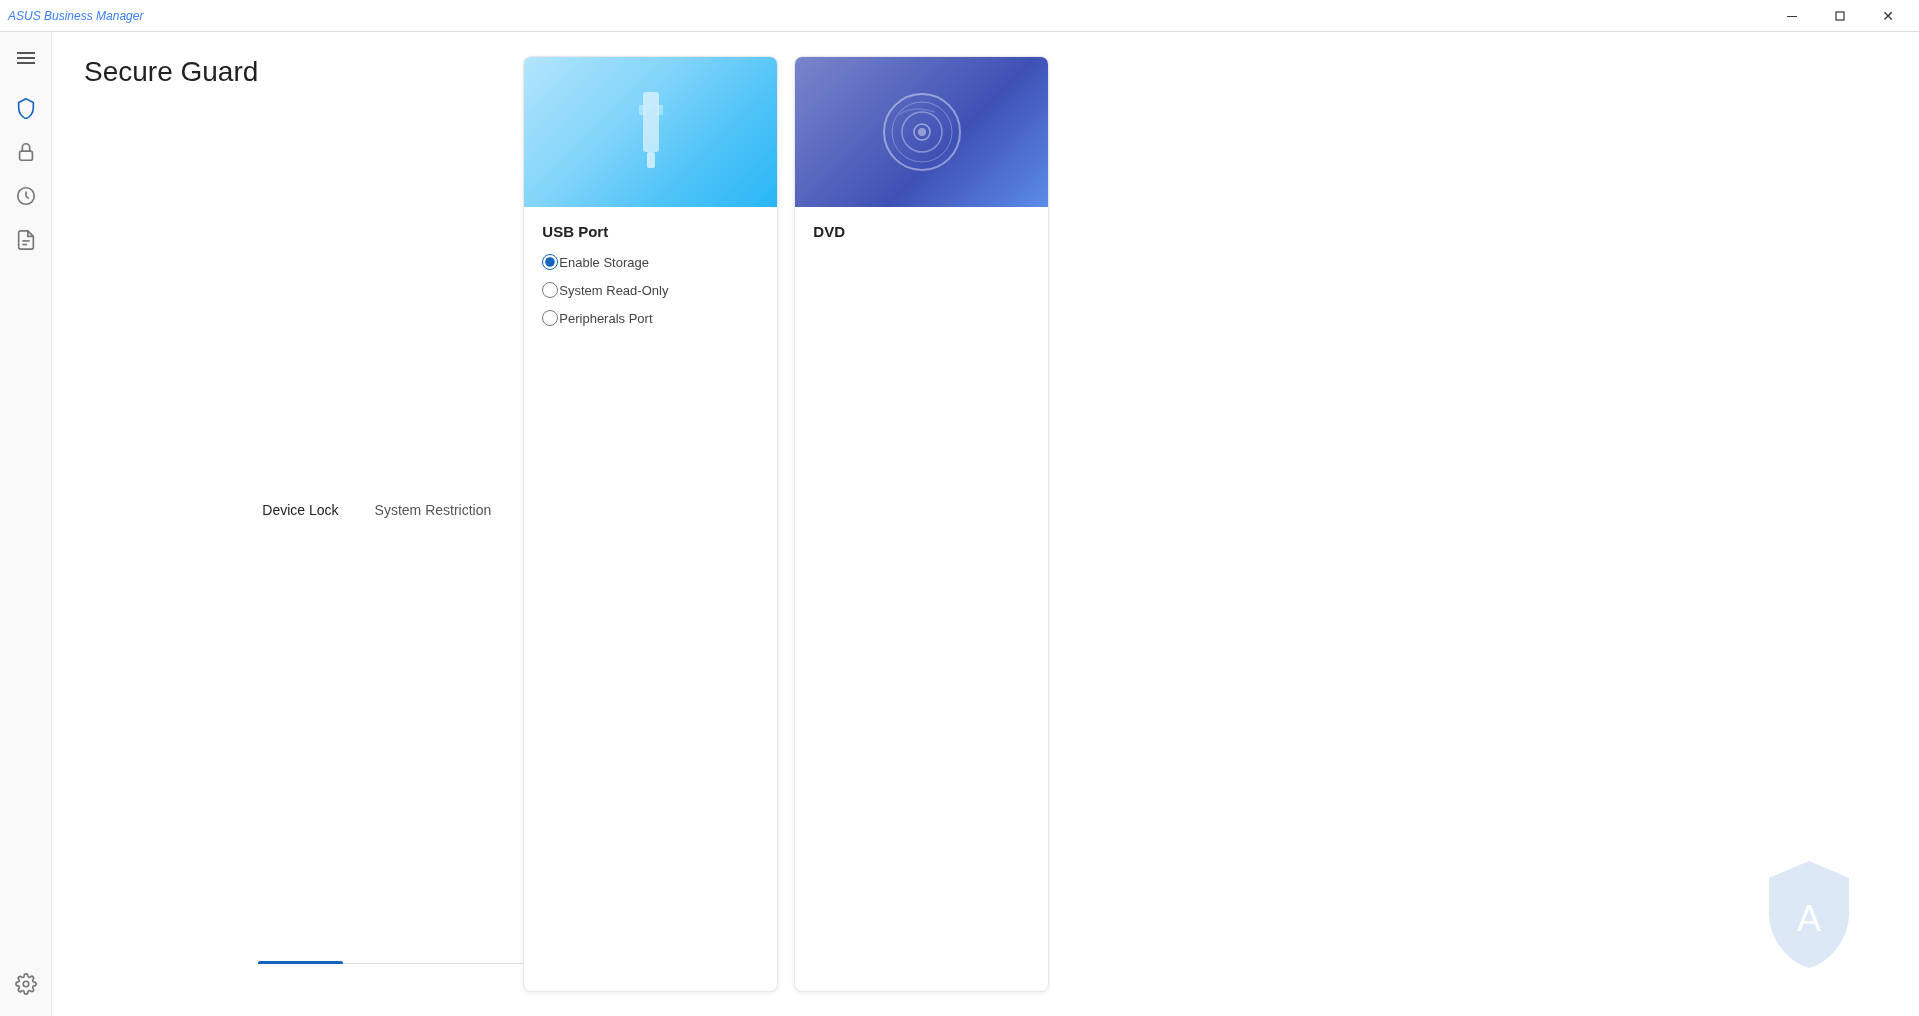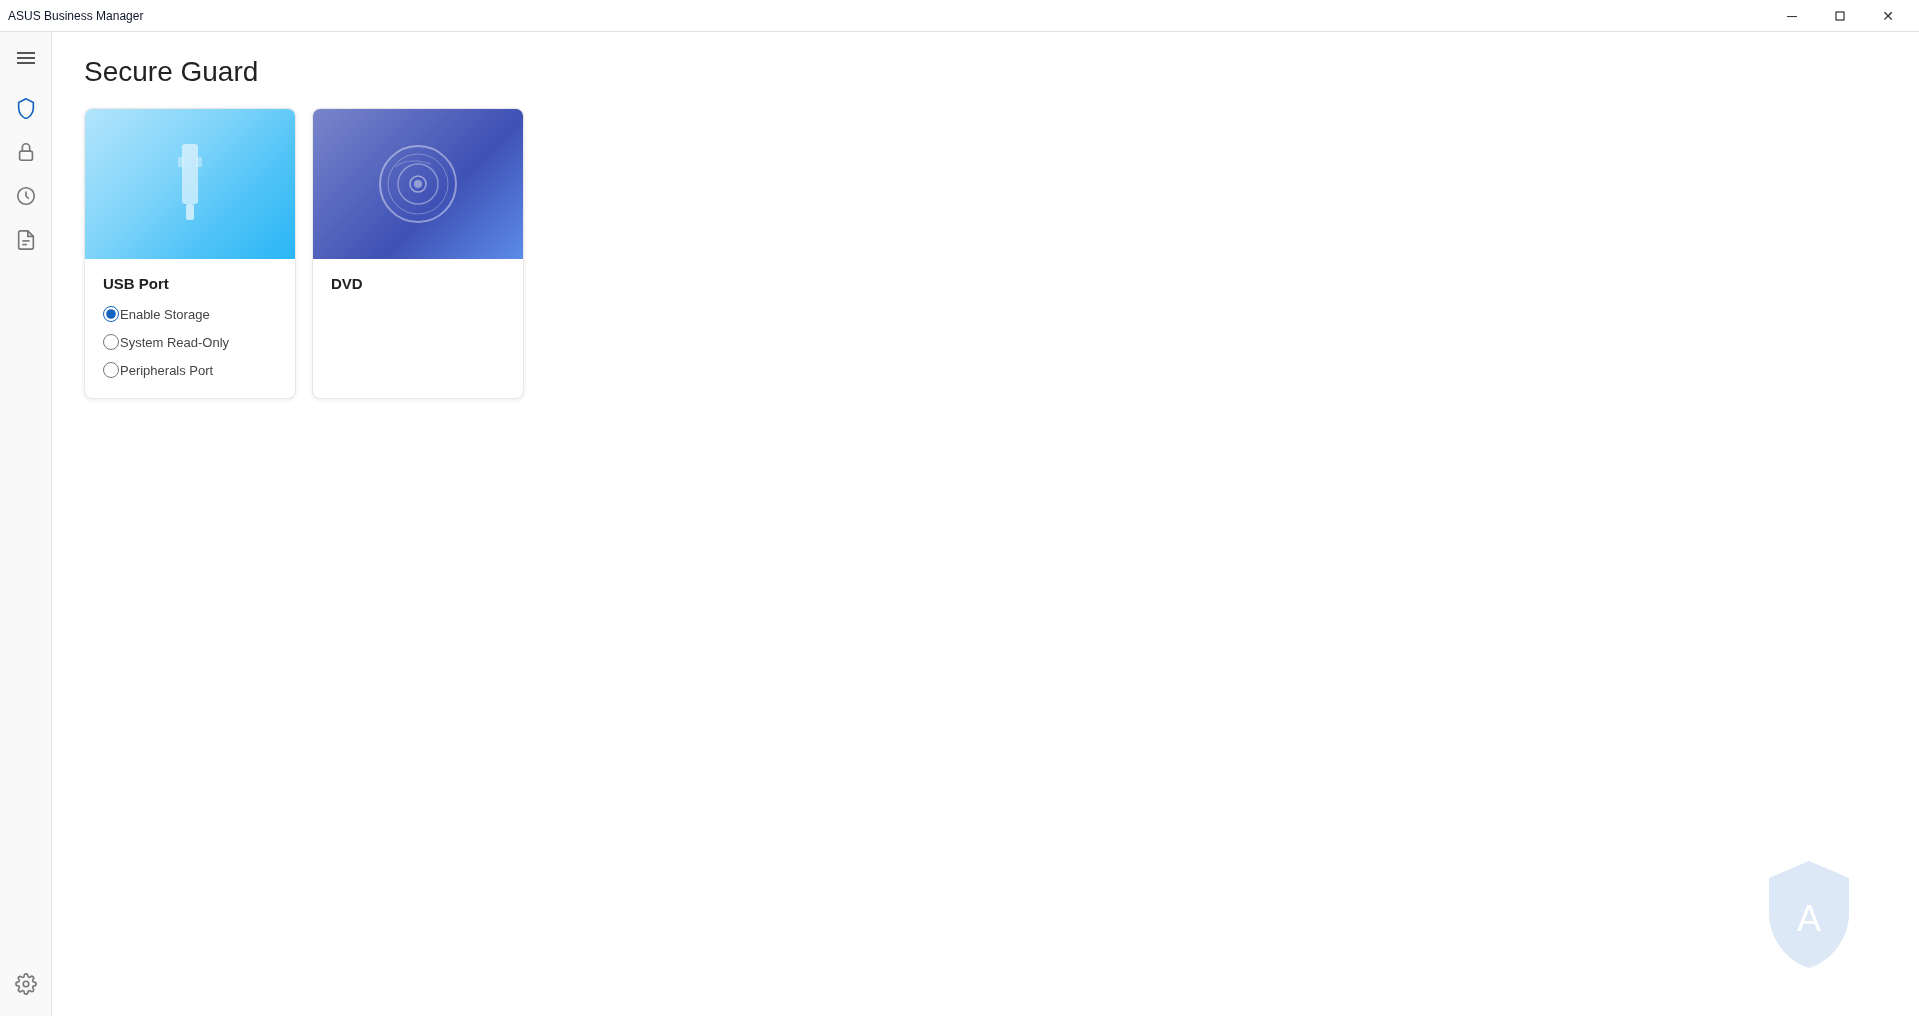--- a/index.html
+++ b/index.html
@@ -23,21 +23,22 @@
       justify-content: space-between;
       padding: 0 8px;
       border-bottom: 1px solid #e0e0e0;
       flex-shrink: 0;
     }
     .title-bar-left {
       display: flex;
       align-items: center;
       gap: 8px;
       font-size: 12px;
-      color: #0f172a;
+      color: #3b82f6;
+      font-style: italic;
     }
     .title-bar-controls {
       display: flex;
       align-items: center;
       gap: 2px;
     }
     .title-bar-btn {
       width: 46px;
       height: 32px;
       border: none;
@@ -107,21 +108,20 @@
       align-items: center;
       justify-content: center;
       color: #555;
       margin-bottom: 12px;
     }
 
     
     .main-content {
       flex: 1;
       display: flex;
-      flex-direction: column;
       padding: 24px 32px;
       background: #fff;
     }
 
     .page-title {
       font-size: 28px;
       font-weight: 400;
       color: #222;
       margin-bottom: 20px;
     }
@@ -159,21 +159,21 @@
     }
 
     
     .cards-container {
       display: flex;
       gap: 16px;
     }
 
     
     .card {
-      width: 212px;
+      width: 255px;
       background: #fff;
       border-radius: 8px;
       box-shadow: 0 1px 4px rgba(0,0,0,0.08);
       overflow: hidden;
       border: 1px solid #e8e8e8;
     }
 
     .card-image {
       width: 100%;
       height: 150px;
@@ -313,20 +313,28 @@
       <svg viewBox="0 0 24 24" width="22" height="22" fill="none" stroke="#777" stroke-width="1.8">
         <circle cx="12" cy="12" r="3"></circle>
         <path d="M19.4 15a1.65 1.65 0 00.33 1.82l.06.06a2 2 0 010 2.83 2 2 0 01-2.83 0l-.06-.06a1.65 1.65 0 00-1.82-.33 1.65 1.65 0 00-1 1.51V21a2 2 0 01-4 0v-.09A1.65 1.65 0 009 19.4a1.65 1.65 0 00-1.82.33l-.06.06a2 2 0 01-2.83-2.83l.06-.06A1.65 1.65 0 004.68 15a1.65 1.65 0 00-1.51-1H3a2 2 0 010-4h.09A1.65 1.65 0 004.6 9a1.65 1.65 0 00-.33-1.82l-.06-.06a2 2 0 012.83-2.83l.06.06A1.65 1.65 0 009 4.68a1.65 1.65 0 001-1.51V3a2 2 0 014 0v.09a1.65 1.65 0 001 1.51 1.65 1.65 0 001.82-.33l.06-.06a2 2 0 012.83 2.83l-.06.06A1.65 1.65 0 0019.4 9a1.65 1.65 0 001.51 1H21a2 2 0 010 4h-.09a1.65 1.65 0 00-1.51 1z"></path>
       </svg>
     </button>
   </div>
 
   <div class="main-content">
     <h1 class="page-title">Secure Guard</h1>
 
+    <div class="tabs">
+      <button class="tab active">
+        <span>Device Lock</span>
+      </button>
+      <button class="tab">
+        <span>System Restriction</span>
+      </button>
+    </div>
 
     <div class="cards-container">
 
       <div class="card">
         <div class="card-image card-image-usb">
 
           <svg class="usb-icon" width="60" height="90" viewBox="0 0 60 90">
             <rect x="22" y="5" width="16" height="60" rx="3" fill="white" opacity="0.8"></rect>
             <rect x="26" y="65" width="8" height="16" rx="2" fill="white" opacity="0.9"></rect>
             <rect x="18" y="18" width="6" height="10" rx="1" fill="white" opacity="0.5"></rect>

